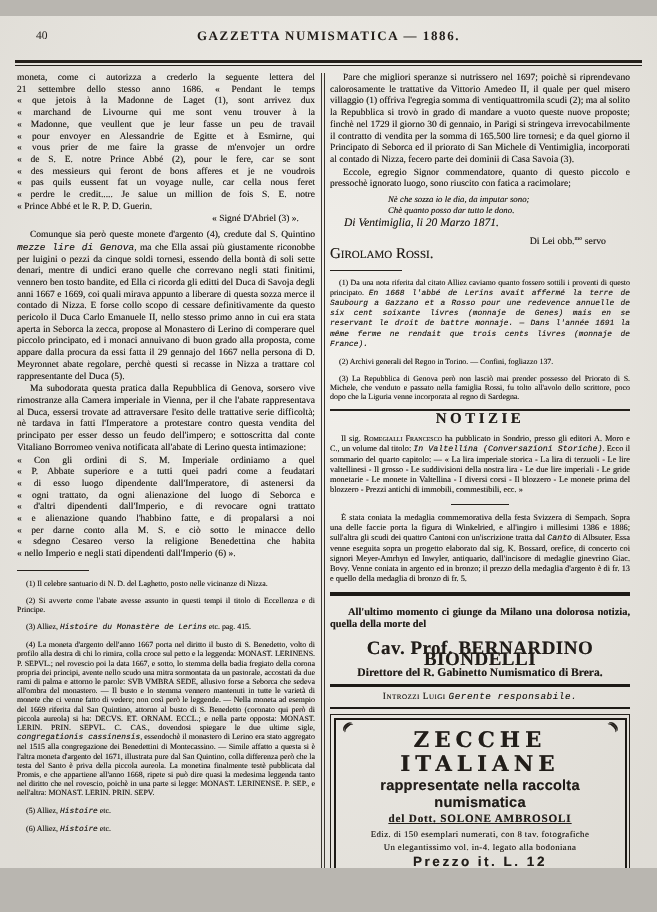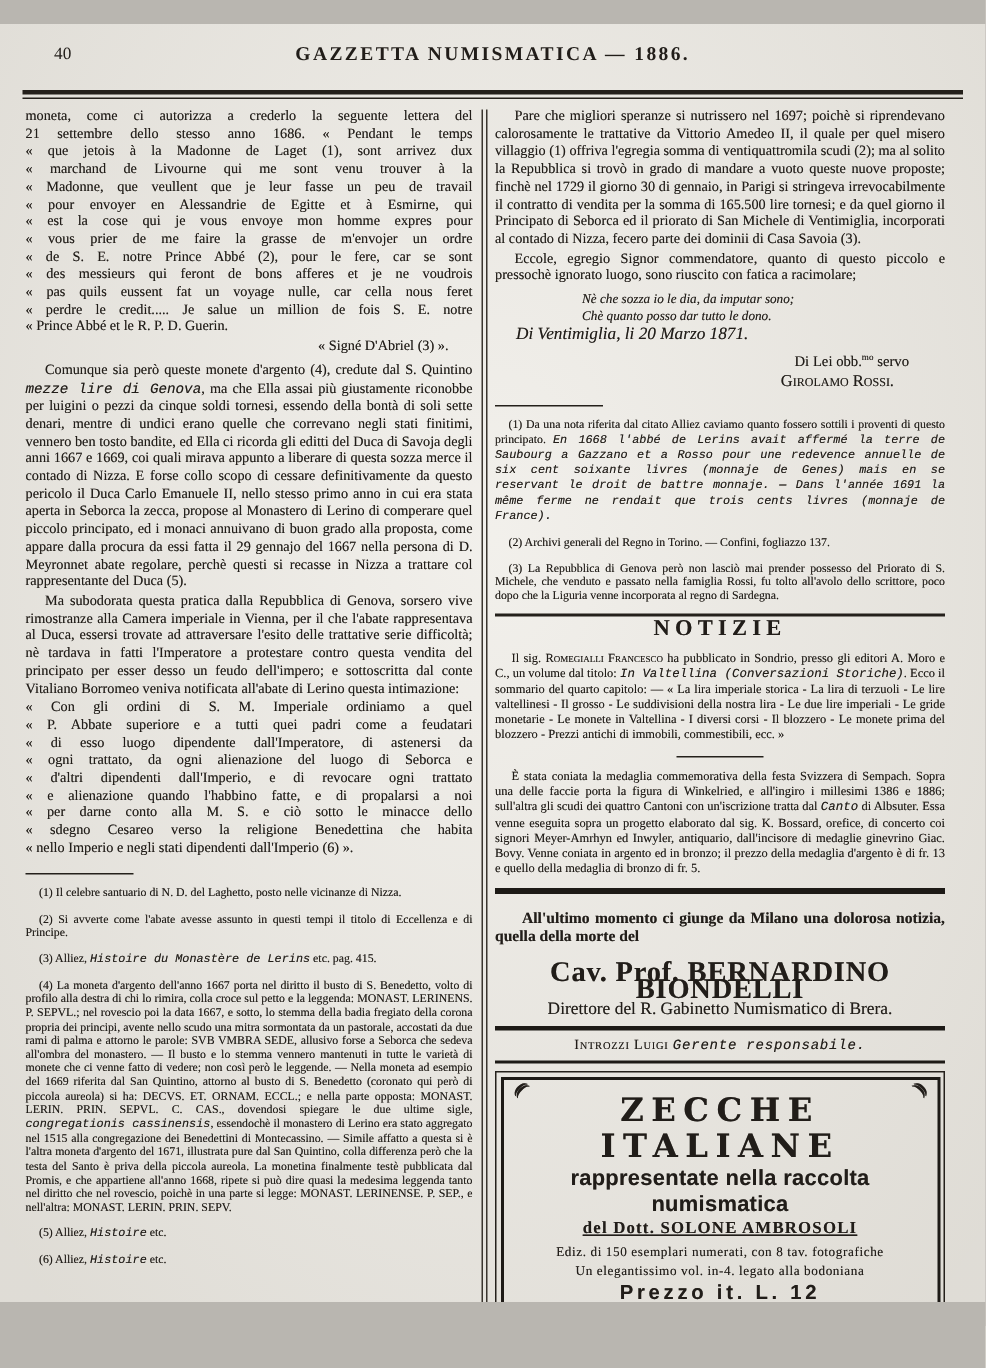--- a/index.html
+++ b/index.html
@@ -26,29 +26,29 @@
   .fnrule{width:72px;border-top:1.2px solid #24201b;margin:9px 0 6px 0;}
   .fn{font-size:7.9px;line-height:9.2px;text-align:justify;text-indent:9px;}
   .i{font-style:italic;font-family:Liberation Mono, monospace;}
   .b{font-weight:bold;}
   .sc{font-variant:small-caps;}
   .sup{vertical-align:super;font-size:.62em;}
   .verse{margin:3px 0 1px 58px;font-style:italic;font-size:8.8px;line-height:10.6px;}
   .verse .ln{text-align:left;text-align-last:auto;}
   .dateline{font-style:italic;font-size:11.5px;margin:3px 0 1px 0;text-indent:14px;}
   .valediction{text-align:right;padding-right:24px;font-size:9.8px;margin-top:4px;}
-  .sig-line{text-align:right;padding-right:34px;font-size:11px;margin-top:1px;}
+  .sig-line{text-align:left;padding-right:34px;font-size:15px;margin-top:1px;}
   .section-rule{border-top:2.2px solid #24201b;margin:7px 0 3px 0;}
   .notizie-heading{text-align:center;font-weight:bold;font-size:15px;letter-spacing:3.5px;margin:3px 0 5px 0;}
   .nitem{font-size:8.3px;line-height:10px;text-align:justify;text-indent:11px;}
   .mid-rule{width:58px;border-top:1.2px solid #24201b;margin:6px auto 6px auto;}
   .thick-rule{border-top:4px solid #1d1a16;margin:7px 0 5px 0;}
   .obit-intro{font-size:10.4px;line-height:12.8px;font-weight:bold;text-align:justify;text-indent:18px;}
   .obit-name{text-align:center;font-weight:bold;font-size:19px;letter-spacing:.5px;margin:4px 0 1px 0;}
-  .obit-role{text-align:center;font-weight:normal;font-size:11.6px;margin:1px 0 5px 0;}
+  .obit-role{text-align:center;font-weight:bold;font-size:11.6px;margin:1px 0 5px 0;}
   .rule-a{border-top:3px solid #1d1a16;margin:3px 0 4px 0;}
   .gerente{text-align:center;font-size:9.4px;letter-spacing:.5px;}
   .rule-b{border-top:2px solid #1d1a16;margin:4px 0 5px 0;}
   .ad-outer{border:1px solid #24201b;padding:2.5px;margin-top:1px;}
   .ad-inner{position:relative;border:2.6px solid #1d1a16;padding:9px 8px 7px 8px;text-align:center;}
   .corner{position:absolute;font-size:13px;font-weight:bold;letter-spacing:-2.5px;line-height:10px;width:14px;height:12px;}
   .corner.tl{top:1px;left:5px;transform:rotate(225deg);}
   .corner.tr{top:1px;right:5px;transform:rotate(315deg);}
   .corner.br{bottom:1px;right:5px;transform:rotate(45deg);}
   .corner.bl{bottom:1px;left:5px;transform:rotate(135deg);}
@@ -75,21 +75,20 @@
   <div class="cols">
 
     <div class="col left">
       <div class="jlines">
           <div class="ln">moneta, come ci autorizza a crederlo la seguente lettera del</div>
           <div class="ln">21 settembre dello stesso anno 1686. « Pendant le temps</div>
           <div class="ln">« que jetois à la Madonne de Laget (1), sont arrivez dux</div>
           <div class="ln">« marchand de Livourne qui me sont venu trouver à la</div>
           <div class="ln">« Madonne, que veullent que je leur fasse un peu de travail</div>
           <div class="ln">« pour envoyer en Alessandrie de Egitte et à Esmirne, qui</div>
-          <div class="ln">« est la cose qui je vous envoye mon homme expres pour</div>
           <div class="ln">« vous prier de me faire la grasse de m'envojer un ordre</div>
           <div class="ln">« de S. E. notre Prince Abbé (2), pour le fere, car se sont</div>
           <div class="ln">« des messieurs qui feront de bons afferes et je ne voudrois</div>
           <div class="ln">« pas quils eussent fat un voyage nulle, car cella nous feret</div>
           <div class="ln">« perdre le credit..... Je salue un million de fois S. E. notre</div>
           <div class="ln">« Prince Abbé et le R. P. D. Guerin.</div>
         </div>
       <div class="letter-sig">« Signé D'Abriel (3) ».</div>
       <p class="para"><span>Comunque sia però queste monete d'argento (4), credute dal S. Quintino </span><span class="i">mezze lire di Genova</span><span>, ma che Ella assai più giustamente riconobbe per luigini o pezzi da cinque soldi tornesi, essendo della bontà di soli sette denari, mentre di undici erano quelle che correvano negli stati finitimi, vennero ben tosto bandite, ed Ella ci ricorda gli editti del Duca di Savoja degli anni 1667 e 1669, coi quali mirava appunto a liberare di questa sozza merce il contado di Nizza. E forse collo scopo di cessare definitivamente da questo pericolo il Duca Carlo Emanuele II, nello stesso primo anno in cui era stata aperta in Seborca la zecca, propose al Monastero di Lerino di comperare quel piccolo principato, ed i monaci annuivano di buon grado alla proposta, come appare dalla procura da essi fatta il 29 gennajo del 1667 nella persona di D. Meyronnet abate regolare, perchè questi si recasse in Nizza a trattare col rappresentante del Duca (5).</span></p>
       <p class="para">Ma subodorata questa pratica dalla Repubblica di Genova, sorsero vive rimostranze alla Camera imperiale in Vienna, per il che l'abate rappresentava al Duca, essersi trovate ad attraversare l'esito delle trattative serie difficoltà; nè tardava in fatti l'Imperatore a protestare contro questa vendita del principato per esser desso un feudo dell'impero; e sottoscritta dal conte Vitaliano Borromeo veniva notificata all'abate di Lerino questa intimazione:</p>

